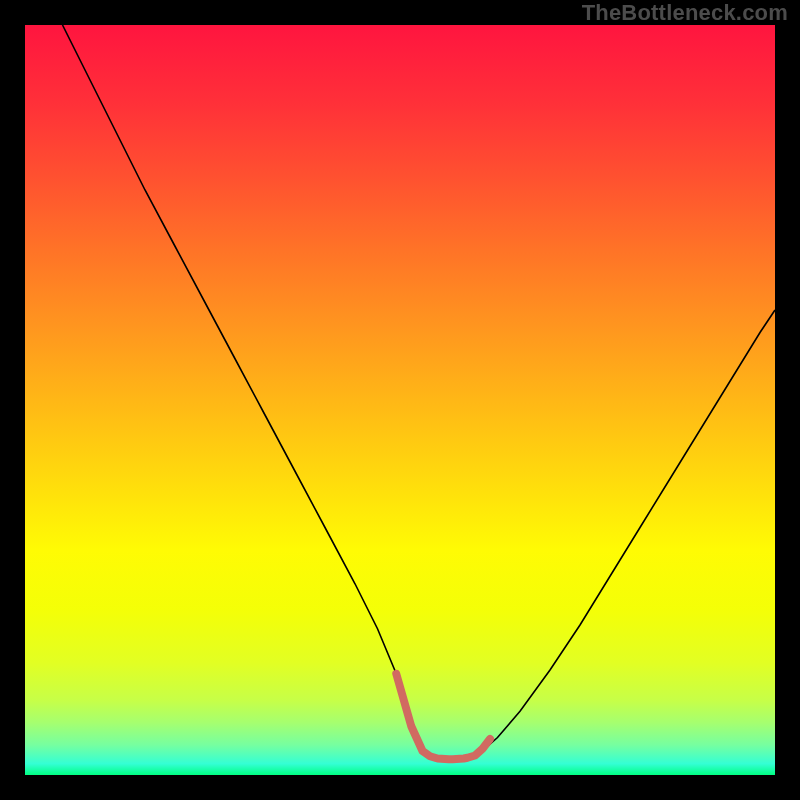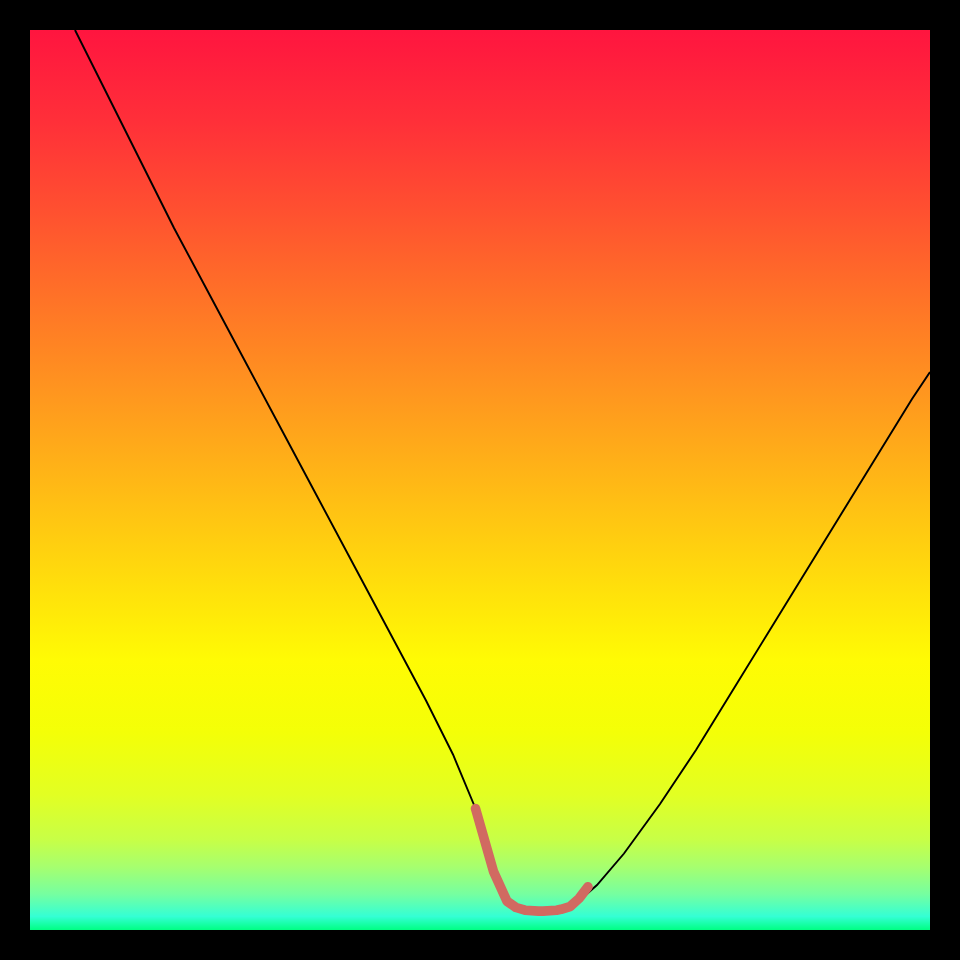--- a/index.html
+++ b/index.html
@@ -31,20 +31,21 @@
     width: 750px;
     height: 750px;
   }
 
   .plot-area svg { display: block; }
 </style>
 </head>
 <body>
 
 <div class="frame">
+  <div class="watermark">TheBottleneck.com</div>
 
   <div class="plot-area">
     <svg id="plot-svg" width="750" height="750" viewBox="0 0 750 750">
       <defs>
         <linearGradient id="bg-grad" x1="0" y1="0" x2="0" y2="1">
             <stop offset="0%" stop-color="#ff153f"></stop>
             <stop offset="10%" stop-color="#ff2f39"></stop>
             <stop offset="20%" stop-color="#ff5030"></stop>
             <stop offset="30%" stop-color="#ff7327"></stop>
             <stop offset="40%" stop-color="#ff951f"></stop>

